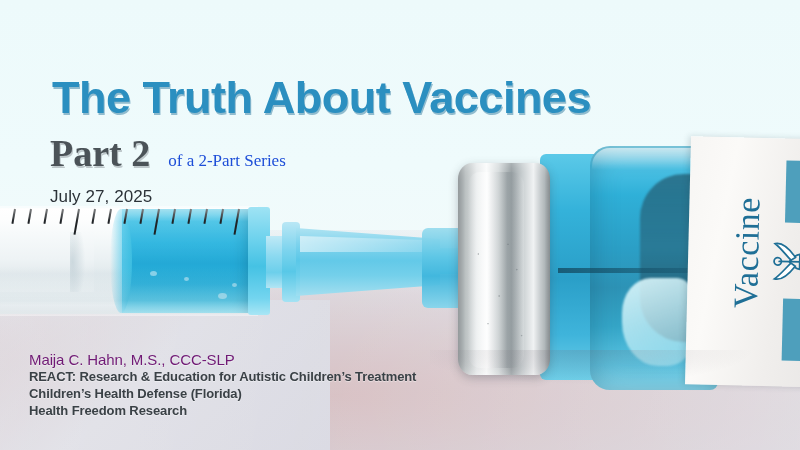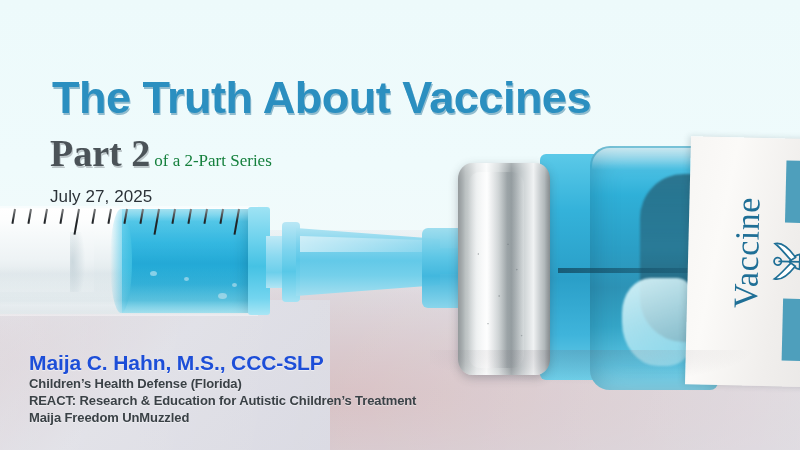--- a/index.html
+++ b/index.html
@@ -50,31 +50,31 @@
   }
   .part-big {
     font-family:"Liberation Serif", serif;
     font-size:38px; font-weight:bold;
     letter-spacing:0px;
     text-shadow:1px 2px 0 rgba(100,105,112,0.35);
   }
   .part-small {
     font-family:"Liberation Serif", serif;
     font-size:17px; font-weight:normal;
-    color:#15803d; margin-left:4px;
+    color:#1d4ed8; margin-left:18px;
   }
   .date {
     position:absolute; left:50px; top:187px;
     font-size:17px; color:#2b3238; letter-spacing:0.1px;
   }
 
   
   .credits { position:absolute; left:29px; top:351px; }
   .cred-name {
-    font-size:21px; font-weight:bold; color:#1d4ed8;
+    font-size:15px; font-weight:normal; color:#701a75;
     letter-spacing:-0.1px;
     text-shadow:0px 1px 1px rgba(255,255,255,0.55);
   }
   .cred-line {
     font-size:13px; font-weight:bold; color:#3a4146;
     line-height:17px; letter-spacing:-0.1px;
     text-shadow:0px 1px 1px rgba(255,255,255,0.5);
   }
 
   
@@ -342,18 +342,18 @@
   <div class="title">The Truth About Vaccines</div>
 
   <div class="partline">
     <span class="part-big">Part 2</span><span class="part-small">of a 2-Part Series</span>
   </div>
 
   <div class="date">July 27, 2025</div>
 
   <div class="credits">
     <div class="cred-name">Maija C. Hahn, M.S., CCC-SLP</div>
+    <div class="cred-line">REACT: Research &amp; Education for Autistic Children’s Treatment</div>
     <div class="cred-line">Children’s Health Defense (Florida)</div>
-    <div class="cred-line">REACT: Research &amp; Education for Autistic Children’s Treatment</div>
-    <div class="cred-line">Maija Freedom UnMuzzled</div>
+    <div class="cred-line">Health Freedom Research</div>
   </div>
 
 </div>
 
 </body></html>

